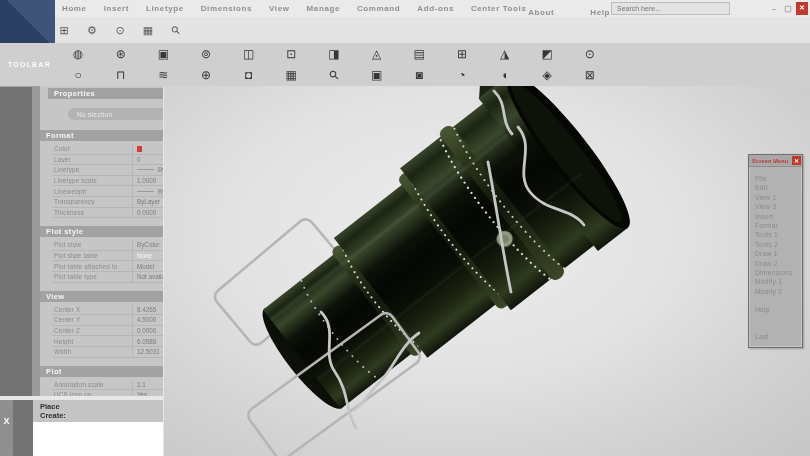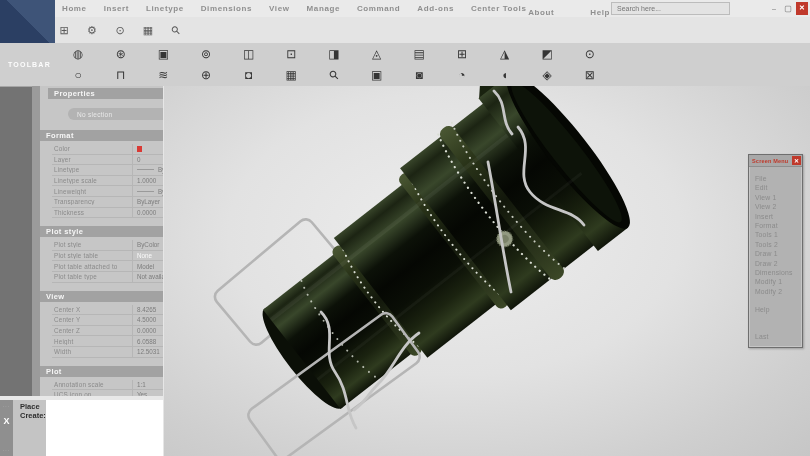--- a/index.html
+++ b/index.html
@@ -57,21 +57,21 @@
   .pline{flex:1;height:1px;background:#9a9a9a;margin-right:4px;}
   .pv-right{margin-left:auto;padding-right:2px;}
   
   .cmdwin{position:absolute;left:0;top:396px;width:163px;height:60px;}
   .cmd-topline{height:4px;background:#e8e8e8;}
   .cmd-body{display:flex;height:56px;}
   .cmd-strip{width:13px;background:#8f8f8f;display:flex;flex-direction:column;align-items:center;}
   .grip{color:#bdbdbd;font-size:5px;letter-spacing:1px;line-height:4px;margin-top:4px;}
   .grip.bottom{margin-top:auto;margin-bottom:4px;}
   .cmd-x{color:#fff;font-size:9px;font-weight:bold;margin-top:8px;}
-  .cmd-content{flex:1;display:flex;}
+  .cmd-content{flex:1;display:flex;flex-direction:column;margin-left:20px;}
   .cmd-gray{background:#c4c4c4;padding:2px 0 2px 7px;}
   .cmd-line{font-size:7.5px;font-weight:bold;color:#2e2e2e;line-height:9px;}
   .cmd-input{flex:1;background:#ffffff;}
   
   .canvas{position:absolute;left:163px;top:86px;right:0;bottom:0;border-left:1px solid #e6e6e6;
         background:radial-gradient(ellipse at 45% 40%,#ededed 0%,#e2e2e2 45%,#cfcfcf 80%,#c6c6c6 100%);}
   .canvas svg{position:absolute;left:0;top:0;}
   
   .screenmenu{position:absolute;left:584px;top:68px;width:53px;height:192px;background:#b2b2b2;
         border:1px solid #6e6e6e;box-shadow:inset 0 0 0 1px #c6c6c6, 1px 1px 2px rgba(0,0,0,.25);}

